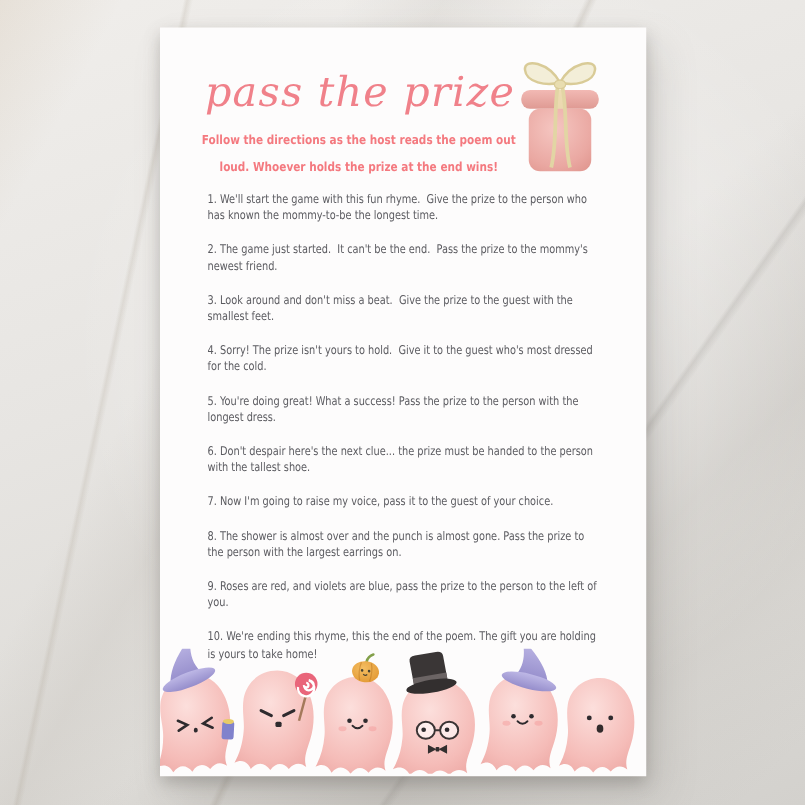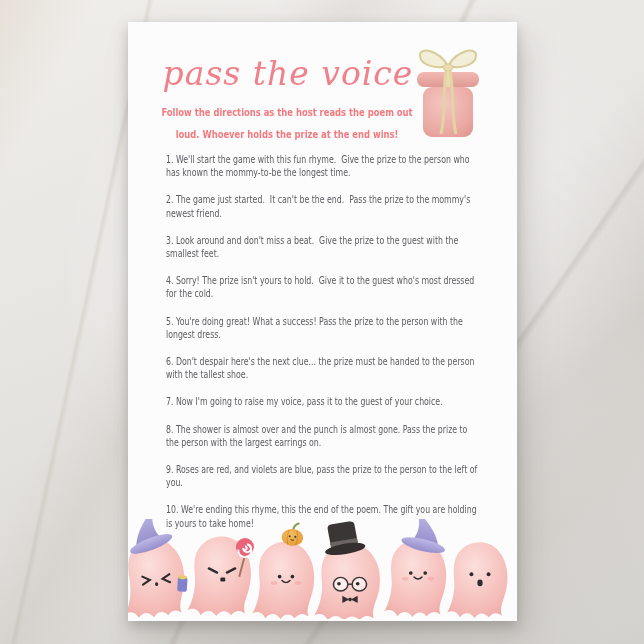--- a/index.html
+++ b/index.html
@@ -42,21 +42,21 @@
   .list p{margin:0 0 14px 0;white-space:pre-wrap;}
   .ghost-row{position:absolute;left:0;bottom:2px;width:389px;height:100px;}
 </style>
 </head>
 <body>
 
 <div class="marble-vein"></div>
 
 <div class="card">
 
-  <h1 class="title">pass the voice</h1>
+  <h1 class="title">pass the prize</h1>
 
   <svg class="gift" viewBox="0 0 90 100">
     <defs>
       <linearGradient id="glid" x1="0" y1="0" x2="0" y2="1">
         <stop offset="0" stop-color="#f2b9b4"></stop>
           <stop offset="1" stop-color="#df9a93"></stop>
       </linearGradient>
       <radialGradient id="gbody" cx="0.42" cy="0.32" r="0.85">
         <stop offset="0" stop-color="#f5c6c1"></stop>
           <stop offset="0.7" stop-color="#eaa8a2"></stop>

